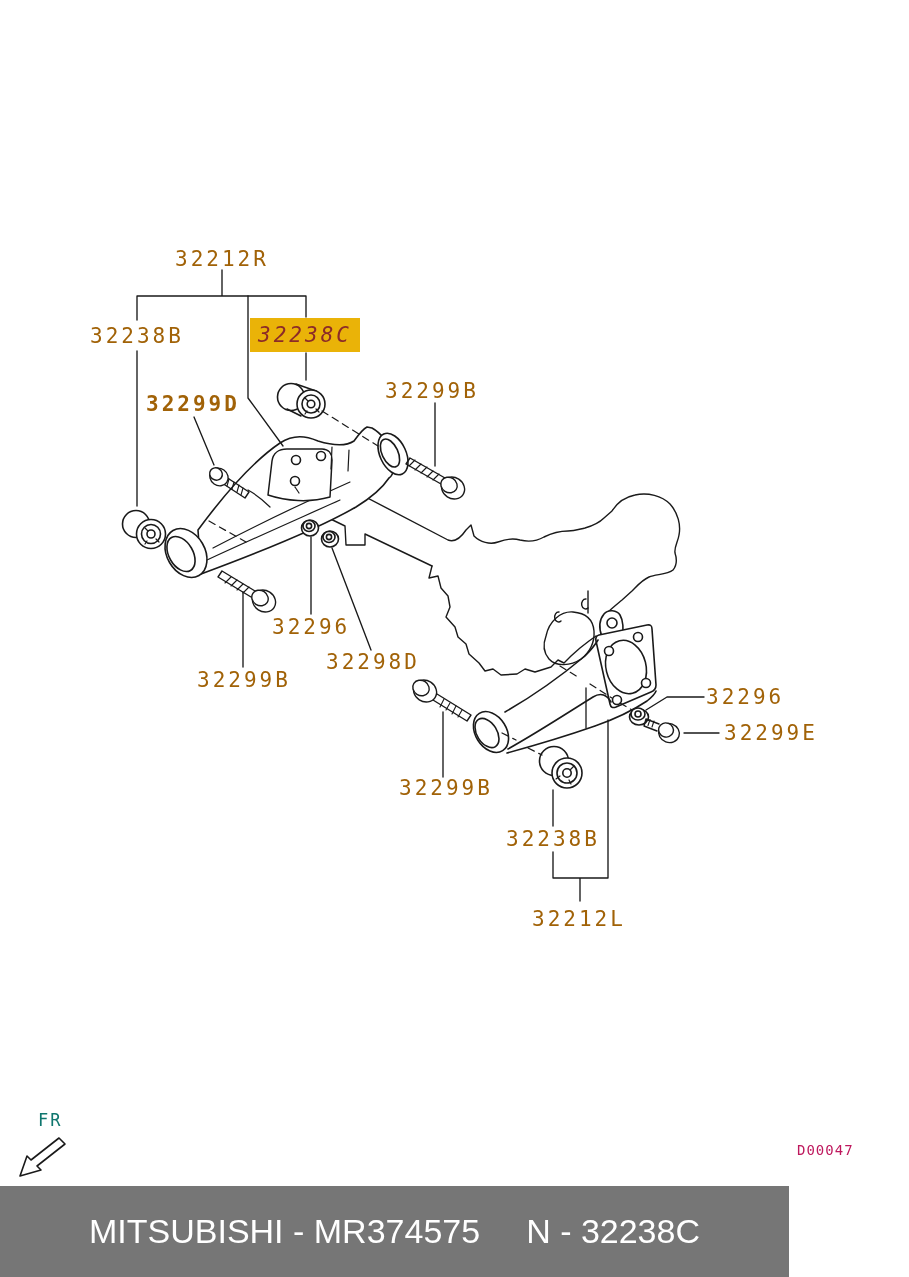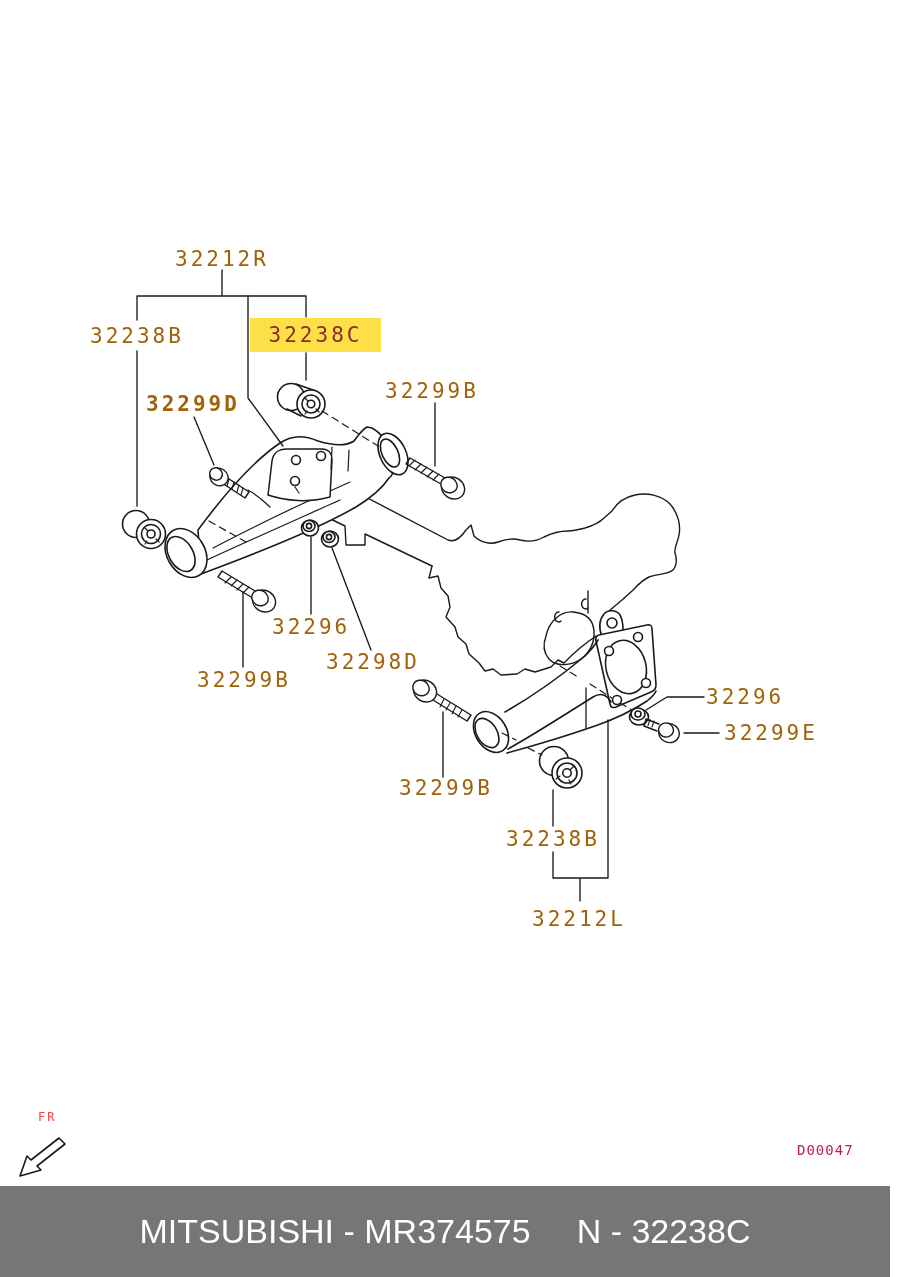--- a/index.html
+++ b/index.html
@@ -1,25 +1,25 @@
 <!DOCTYPE html>
 <html><head>
 <meta charset="utf-8">
 <style>
   html,body{margin:0;padding:0;background:#fff;}
   #page{position:relative;width:909px;height:1277px;background:#ffffff;overflow:hidden;
         font-family:"DejaVu Sans Mono","Liberation Mono",monospace;}
   #art{position:absolute;left:0;top:0;}
   .label{position:absolute;font-size:21px;letter-spacing:3px;color:#a16207;white-space:nowrap;line-height:21px;}
-  .hl{position:absolute;left:250px;top:318px;width:131px;height:34px;background:#fde047;
-      display:flex;align-items:center;justify-content:center;}
+  .hl{position:absolute;left:250px;top:318px;width:110px;height:34px;background:#eab308;
+      display:flex;align-items:center;justify-content:center;font-style:italic;}
   .hl .label{position:static;color:#8c2b28;}
-  .fr-text{position:absolute;left:38px;top:1110px;font-size:12px;letter-spacing:2px;color:#ef4444;}
+  .fr-text{position:absolute;left:38px;top:1110px;font-size:17px;letter-spacing:2px;color:#0f766e;}
   .dwgno{position:absolute;left:797px;top:1142px;font-size:14px;letter-spacing:1px;color:#be185d;}
-  .caption{position:absolute;left:0;top:1186px;width:890px;height:91px;background:#767676;
+  .caption{position:absolute;left:0;top:1186px;width:789px;height:91px;background:#767676;
            display:flex;align-items:center;justify-content:center;gap:46px;
            font-family:"Liberation Sans",sans-serif;font-size:34px;color:#ffffff;}
   svg *{vector-effect:none;}
 </style>
 </head>
 <body>
 
 <div id="page">
 
   <svg id="art" width="909" height="1277" viewBox="0 0 909 1277" fill="none" stroke="#1a1a1a" stroke-width="1.6" stroke-linejoin="round" stroke-linecap="round">

